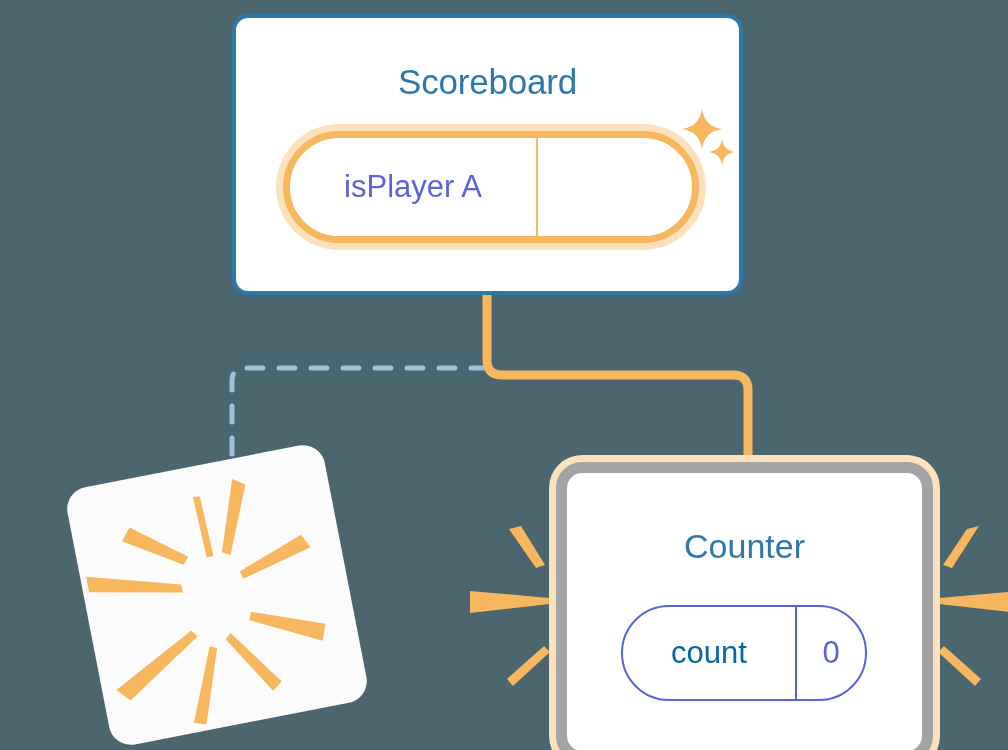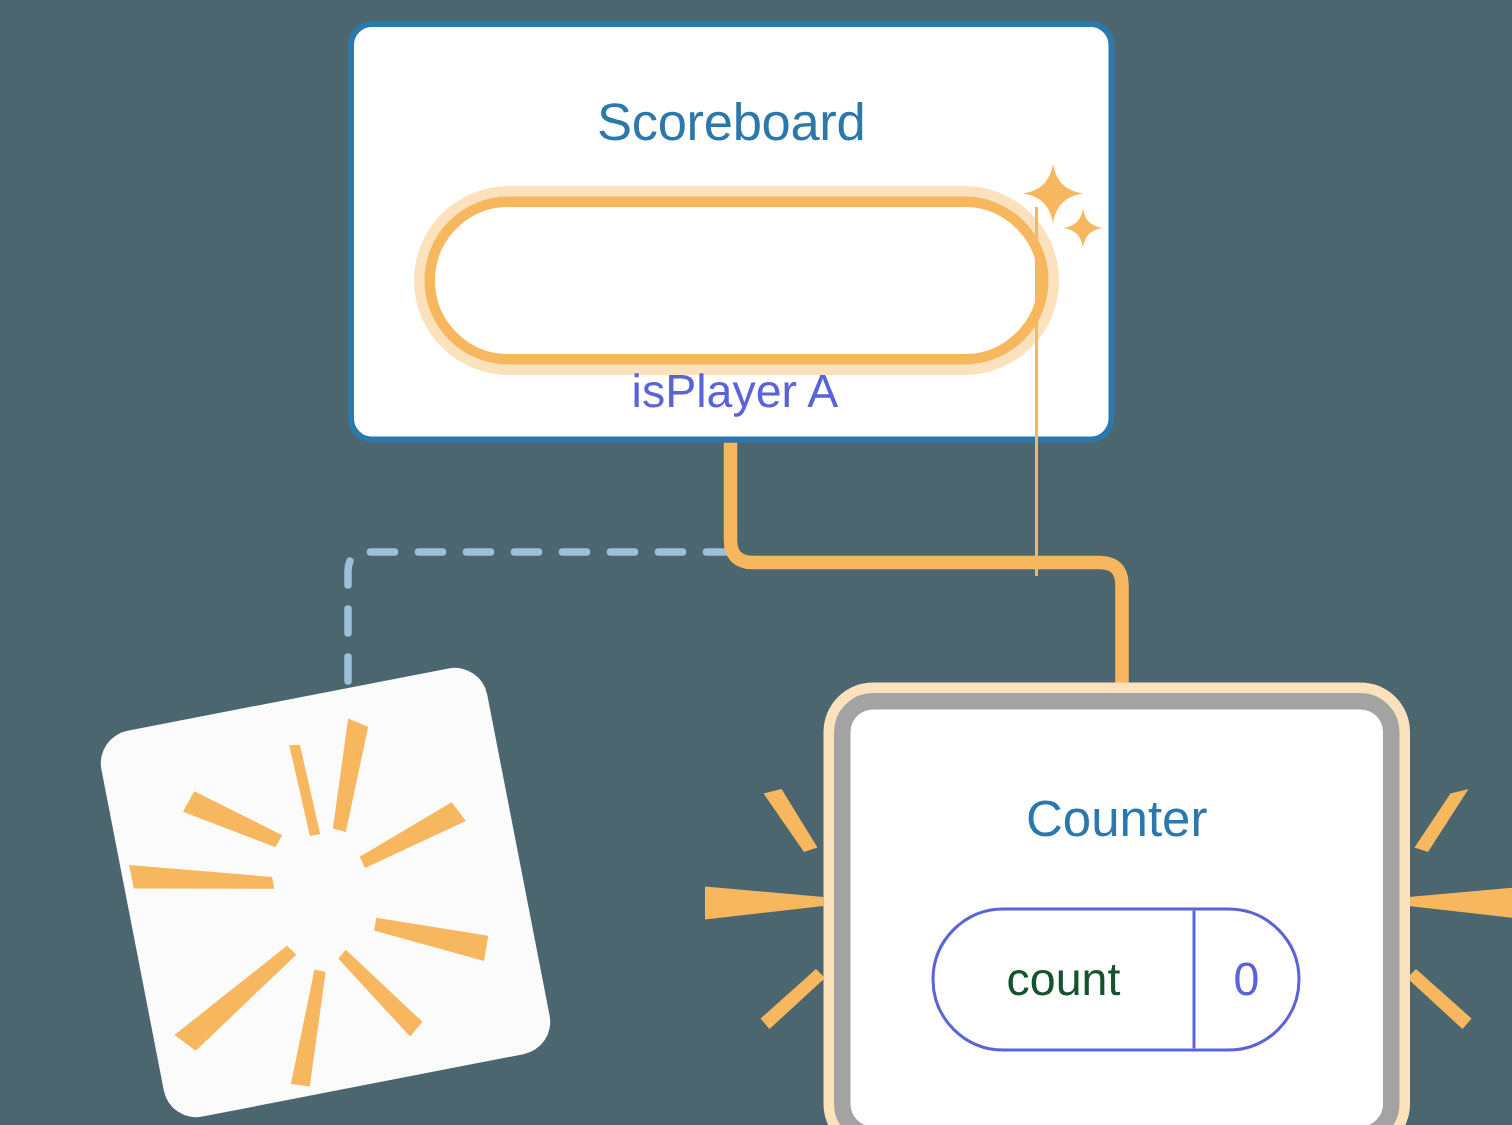--- a/index.html
+++ b/index.html
@@ -65,21 +65,20 @@
     width: 416px;
     height: 112px;
     border-radius: 56px;
     background: #ffffff;
     border: 7px solid #f7b75f;
     box-sizing: border-box;
     box-shadow: 0 0 0 7px #fbe2bc;
     display: flex;
     align-items: stretch;
     z-index: 2;
-    flex-direction: column;
   }
   #isplayer-key {
     flex: 0 0 246px;
     display: flex;
     align-items: center;
     justify-content: center;
     border-right: 2px solid #f7b75f;
     font-size: 31px;
     color: #5b63d8;
     white-space: nowrap;
@@ -159,21 +158,21 @@
     display: flex;
     align-items: stretch;
   }
   #count-key {
     flex: 0 0 172px;
     display: flex;
     align-items: center;
     justify-content: center;
     border-right: 2px solid #5b63d8;
     font-size: 31px;
-    color: #14532d;
+    color: #0369a1;
     white-space: nowrap;
   }
   #count-value {
     flex: 1 1 auto;
     display: flex;
     align-items: center;
     justify-content: center;
     font-size: 31px;
     color: #5b63d8;
     white-space: nowrap;

